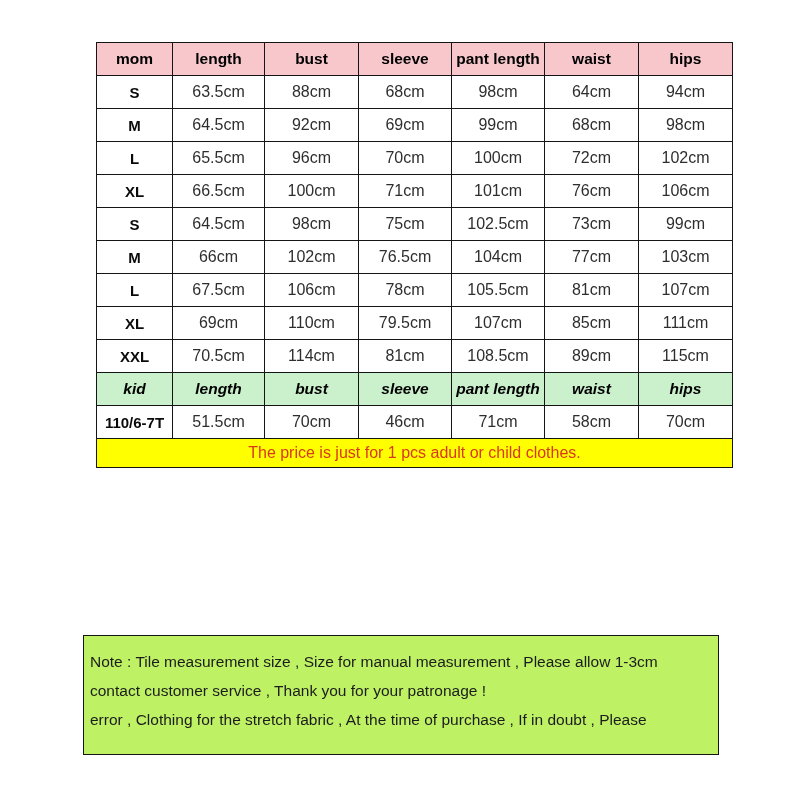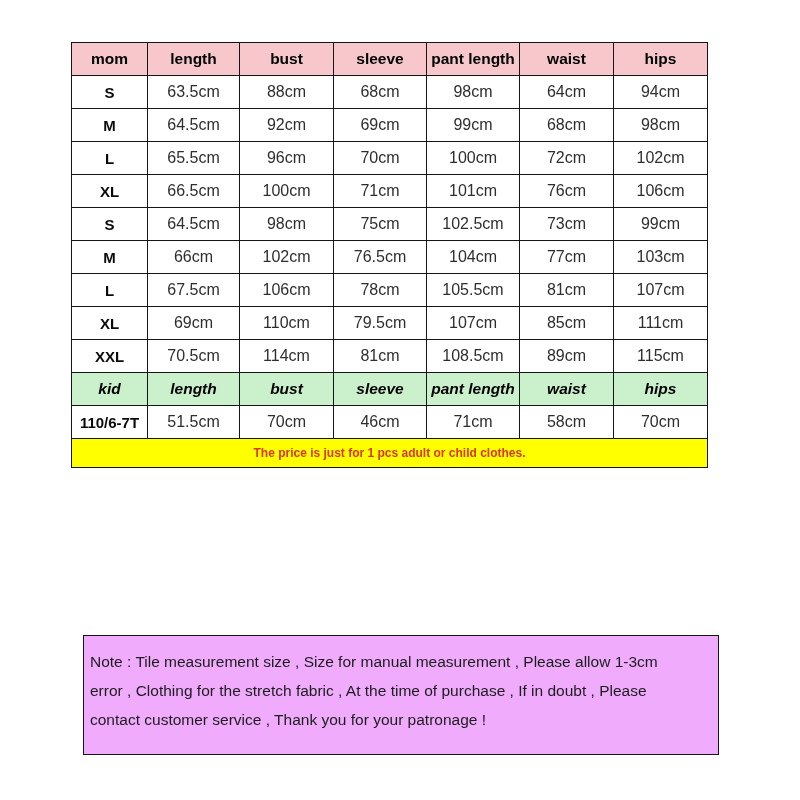--- a/index.html
+++ b/index.html
@@ -10,21 +10,21 @@
   }
   .sheet {
     position: relative;
     width: 800px;
     height: 800px;
     background: #ffffff;
     overflow: hidden;
   }
   table.size-table {
     position: absolute;
-    left: 71px;
+    left: 96px;
     top: 42px;
     width: 636px;
     border-collapse: collapse;
     table-layout: fixed;
   }
   table.size-table td {
     border: 1px solid var(--border, #151515);
     text-align: center;
     vertical-align: middle;
     padding: 0;
@@ -46,33 +46,33 @@
     color: #0a0a0a;
   }
   td.value-cell {
     font-weight: 400;
     font-size: 16px;
     color: #2e2e2e;
   }
   tr.banner-row td {
     background: var(--banner-bg, #ffff00);
     color: var(--banner-text, #d8391e);
-    font-weight: bold;
-    font-size: 12px;
+    font-weight: normal;
+    font-size: 16px;
     height: 28px;
   }
   .note-box {
     position: absolute;
     left: 83px;
     top: 635px;
     width: 636px;
     height: 120px;
     box-sizing: border-box;
     border: 1px solid var(--border, #151515);
-    background: #f0abfc;
+    background: #bef264;
     padding: 11px 5px 0 6px;
   }
   .note-line {
     font-size: 15.5px;
     line-height: 29px;
     color: #1c1c1c;
     white-space: nowrap;
   }
 </style>
 </head>
@@ -202,17 +202,17 @@
       </tbody>
     <tbody>
       <tr class="banner-row">
         <td colspan="7">The price is just for 1 pcs adult or child clothes.</td>
       </tr>
     </tbody>
   </table>
 
   <div class="note-box">
     <div class="note-line">Note : Tile measurement size , Size for manual measurement , Please allow 1-3cm</div>
+    <div class="note-line">contact customer service , Thank you for your patronage !</div>
     <div class="note-line">error , Clothing for the stretch fabric , At the time of purchase , If in doubt , Please</div>
-    <div class="note-line">contact customer service , Thank you for your patronage !</div>
   </div>
 
 </div>
 
 </body></html>

